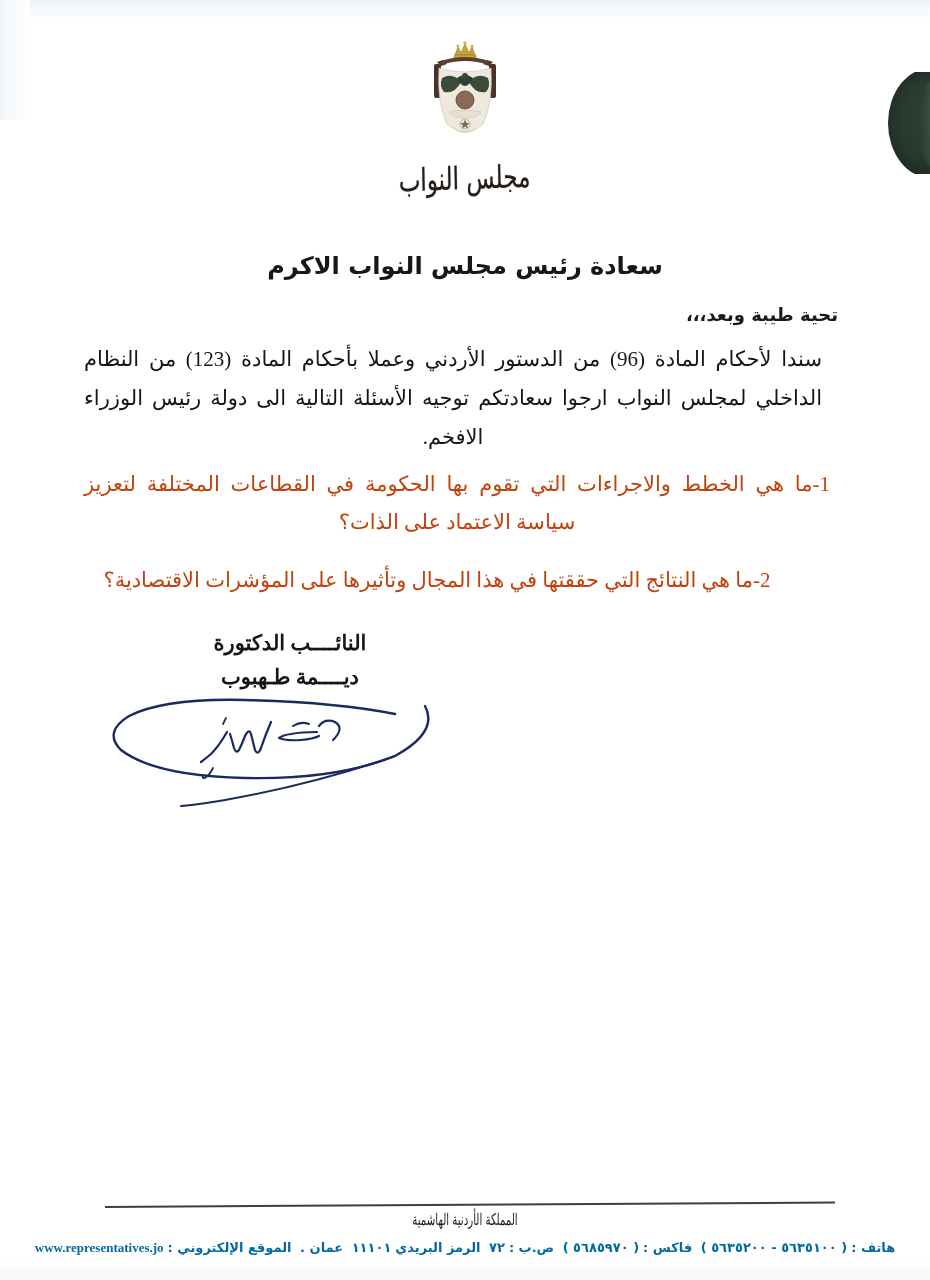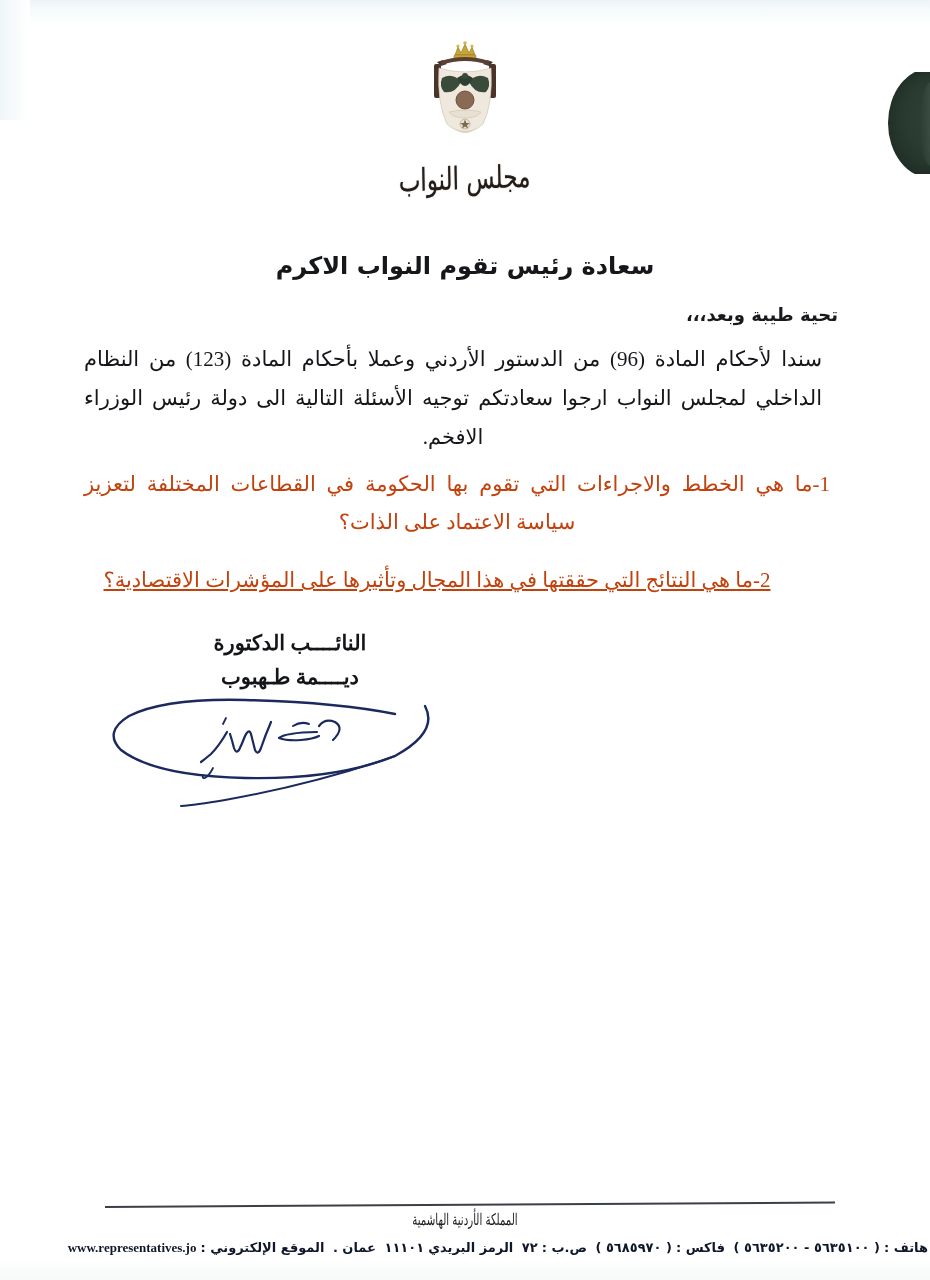--- a/index.html
+++ b/index.html
@@ -153,21 +153,21 @@
   }
   .question {
     font-family: "Liberation Serif", "DejaVu Serif", serif;
     font-size: 21px;
     line-height: 38px;
     color: #c2410c;
     text-align: justify;
     text-align-last: center;
   }
   .question.q1 { margin-bottom: 20px; }
-  .question.q2 { text-align: right; text-align-last: center; padding-right: 40px; text-decoration: underline; }
+  .question.q2 { text-align: right; text-align-last: center; padding-right: 40px; }
 
   
   .signature-block {
     position: absolute;
     top: 626px;
     right: 470px;
     width: 340px;
     direction: rtl;
     text-align: center;
   }
@@ -209,25 +209,26 @@
     font-size: 12px;
     color: #1d1d1d;
     letter-spacing: -2.2px;
     transform: scaleY(1.35) scaleX(.85);
   }
   .footer-contact {
     position: absolute;
     top: 1240px;
     left: 0;
     width: 930px;
+    text-align: center;
     direction: rtl;
     font-family: "DejaVu Sans", "Liberation Sans", sans-serif;
     font-weight: bold;
     font-size: 13px;
-    color: #0f172a;
+    color: #0369a1;
     white-space: nowrap;
   }
   .footer-contact .seg { margin: 0 2px; }
   .footer-contact .latin {
     direction: ltr;
     display: inline-block;
     font-family: "Liberation Serif", "DejaVu Serif", serif;
     font-weight: bold;
     font-size: 13px;
   }
@@ -283,21 +284,21 @@
         <path d="M48 81.5 L49.3 85 L52.8 85 L50 87.2 L51 90.6 L48 88.5 L45 90.6 L46 87.2 L43.2 85 L46.7 85 Z" fill="#7d6a4e"></path>
         <path d="M36 90 Q48 100 60 90 Q48 96 36 90 Z" fill="#ddd4c0"></path>
       </g>
     </svg>
 
     <div class="council-script">
       <span class="council-script-text">مجلس النواب</span>
     </div>
   </div>
 
-  <div class="doc-title">سعادة رئيس تقوم النواب الاكرم</div>
+  <div class="doc-title">سعادة رئيس مجلس النواب الاكرم</div>
 
   <div class="salutation">
     <span class="sal-inner">تحية طيبة وبعد،،،</span>
   </div>
 
   <div class="para">سندا لأحكام المادة (96) من الدستور الأردني وعملا بأحكام المادة (123) من النظام الداخلي لمجلس النواب ارجوا سعادتكم توجيه الأسئلة التالية الى دولة رئيس الوزراء الافخم.</div>
 
   <div class="questions">
     <div class="question q1">1-ما هي الخطط والاجراءات التي تقوم بها الحكومة في القطاعات المختلفة لتعزيز سياسة الاعتماد على الذات؟</div>
     <div class="question q2">2-ما هي النتائج التي حققتها في هذا المجال وتأثيرها على المؤشرات الاقتصادية؟</div>

